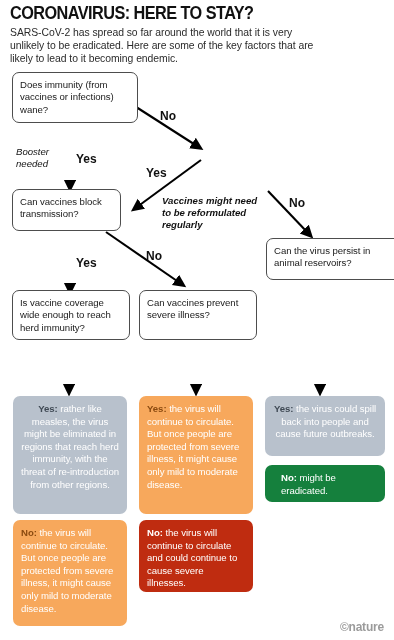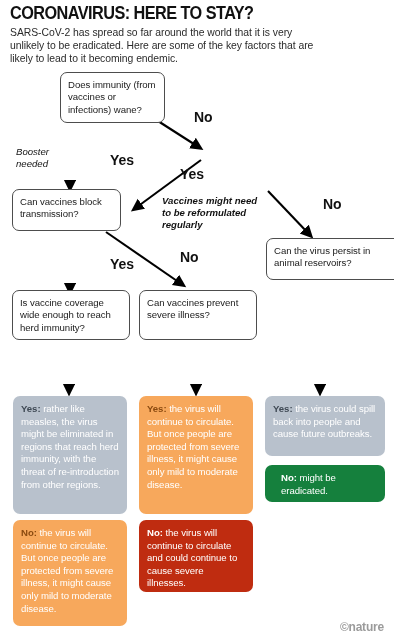--- a/index.html
+++ b/index.html
@@ -53,38 +53,37 @@
   .obox{
     position:absolute;
     box-sizing:border-box;
     border-radius:7px;
     font-size:9.6px;
     line-height:12.6px;
     padding:7px 8px 7px 8px;
     letter-spacing:-0.05px;
   }
   .obox b{font-weight:bold;}
-  .obox.grey{background:#b8c1cc;color:#ffffff;}
+  .obox.grey{background:#b8c1cc;color:#ffffff;text-align:center;}
   .obox.grey b{color:#3f4954;}
   .obox.orange{background:#f5a košt;}
   .obox.orange{background:#f7a85c;color:#ffffff;}
   .obox.orange b{color:#8a4a10;}
   .obox.red{background:#bf2c10;color:#ffffff;}
   .obox.red b{color:#ffffff;}
   .obox.dgrey{background:#15803d;color:#ffffff;padding-left:16px;}
   .obox.dgrey b{color:#ffffff;}
 
   
   .elabel{
     position:absolute;
-    font-size:14px;
+    font-size:12px;
     font-weight:bold;
     color:#111111;
     white-space:nowrap;
-    margin-left:34px;
   }
   .ilabel{
     position:absolute;
     font-size:9.6px;
     font-style:italic;
     color:#111111;
     line-height:12px;
     white-space:nowrap;
   }
 
@@ -152,21 +151,21 @@
 
     <g>
       <line x1="196" y1="340" x2="196" y2="389" stroke="url(#fadeDown)" stroke-width="2.1" marker-end="url(#ah)"></line>
     </g>
 
     <g>
       <line x1="320" y1="283" x2="320" y2="389" stroke="url(#fadeDown)" stroke-width="2.1" marker-end="url(#ah)"></line>
     </g>
   </svg>
 
-  <div class="qbox" style="left:12px;  top:72px;  width:105px; height:51px;margin-left:48px;">Does immunity (from vaccines or infections) wane?</div>
+  <div class="qbox" style="left:12px;  top:72px;  width:126px; height:51px;">Does immunity (from vaccines or infections) wane?</div>
 
 
   <div class="qbox" style="left:12px;  top:189px; width:109px; height:42px;">Can vaccines block transmission?</div>
 
   <div class="qbox" style="left:266px; top:238px; width:141px; height:42px;">Can the virus persist in animal reservoirs?</div>
 
   <div class="qbox" style="left:12px;  top:290px; width:118px; height:50px;">Is vaccine coverage wide enough to reach herd immunity?</div>
 
   <div class="qbox" style="left:139px; top:290px; width:118px; height:50px;">Can vaccines prevent severe illness?</div>
 

